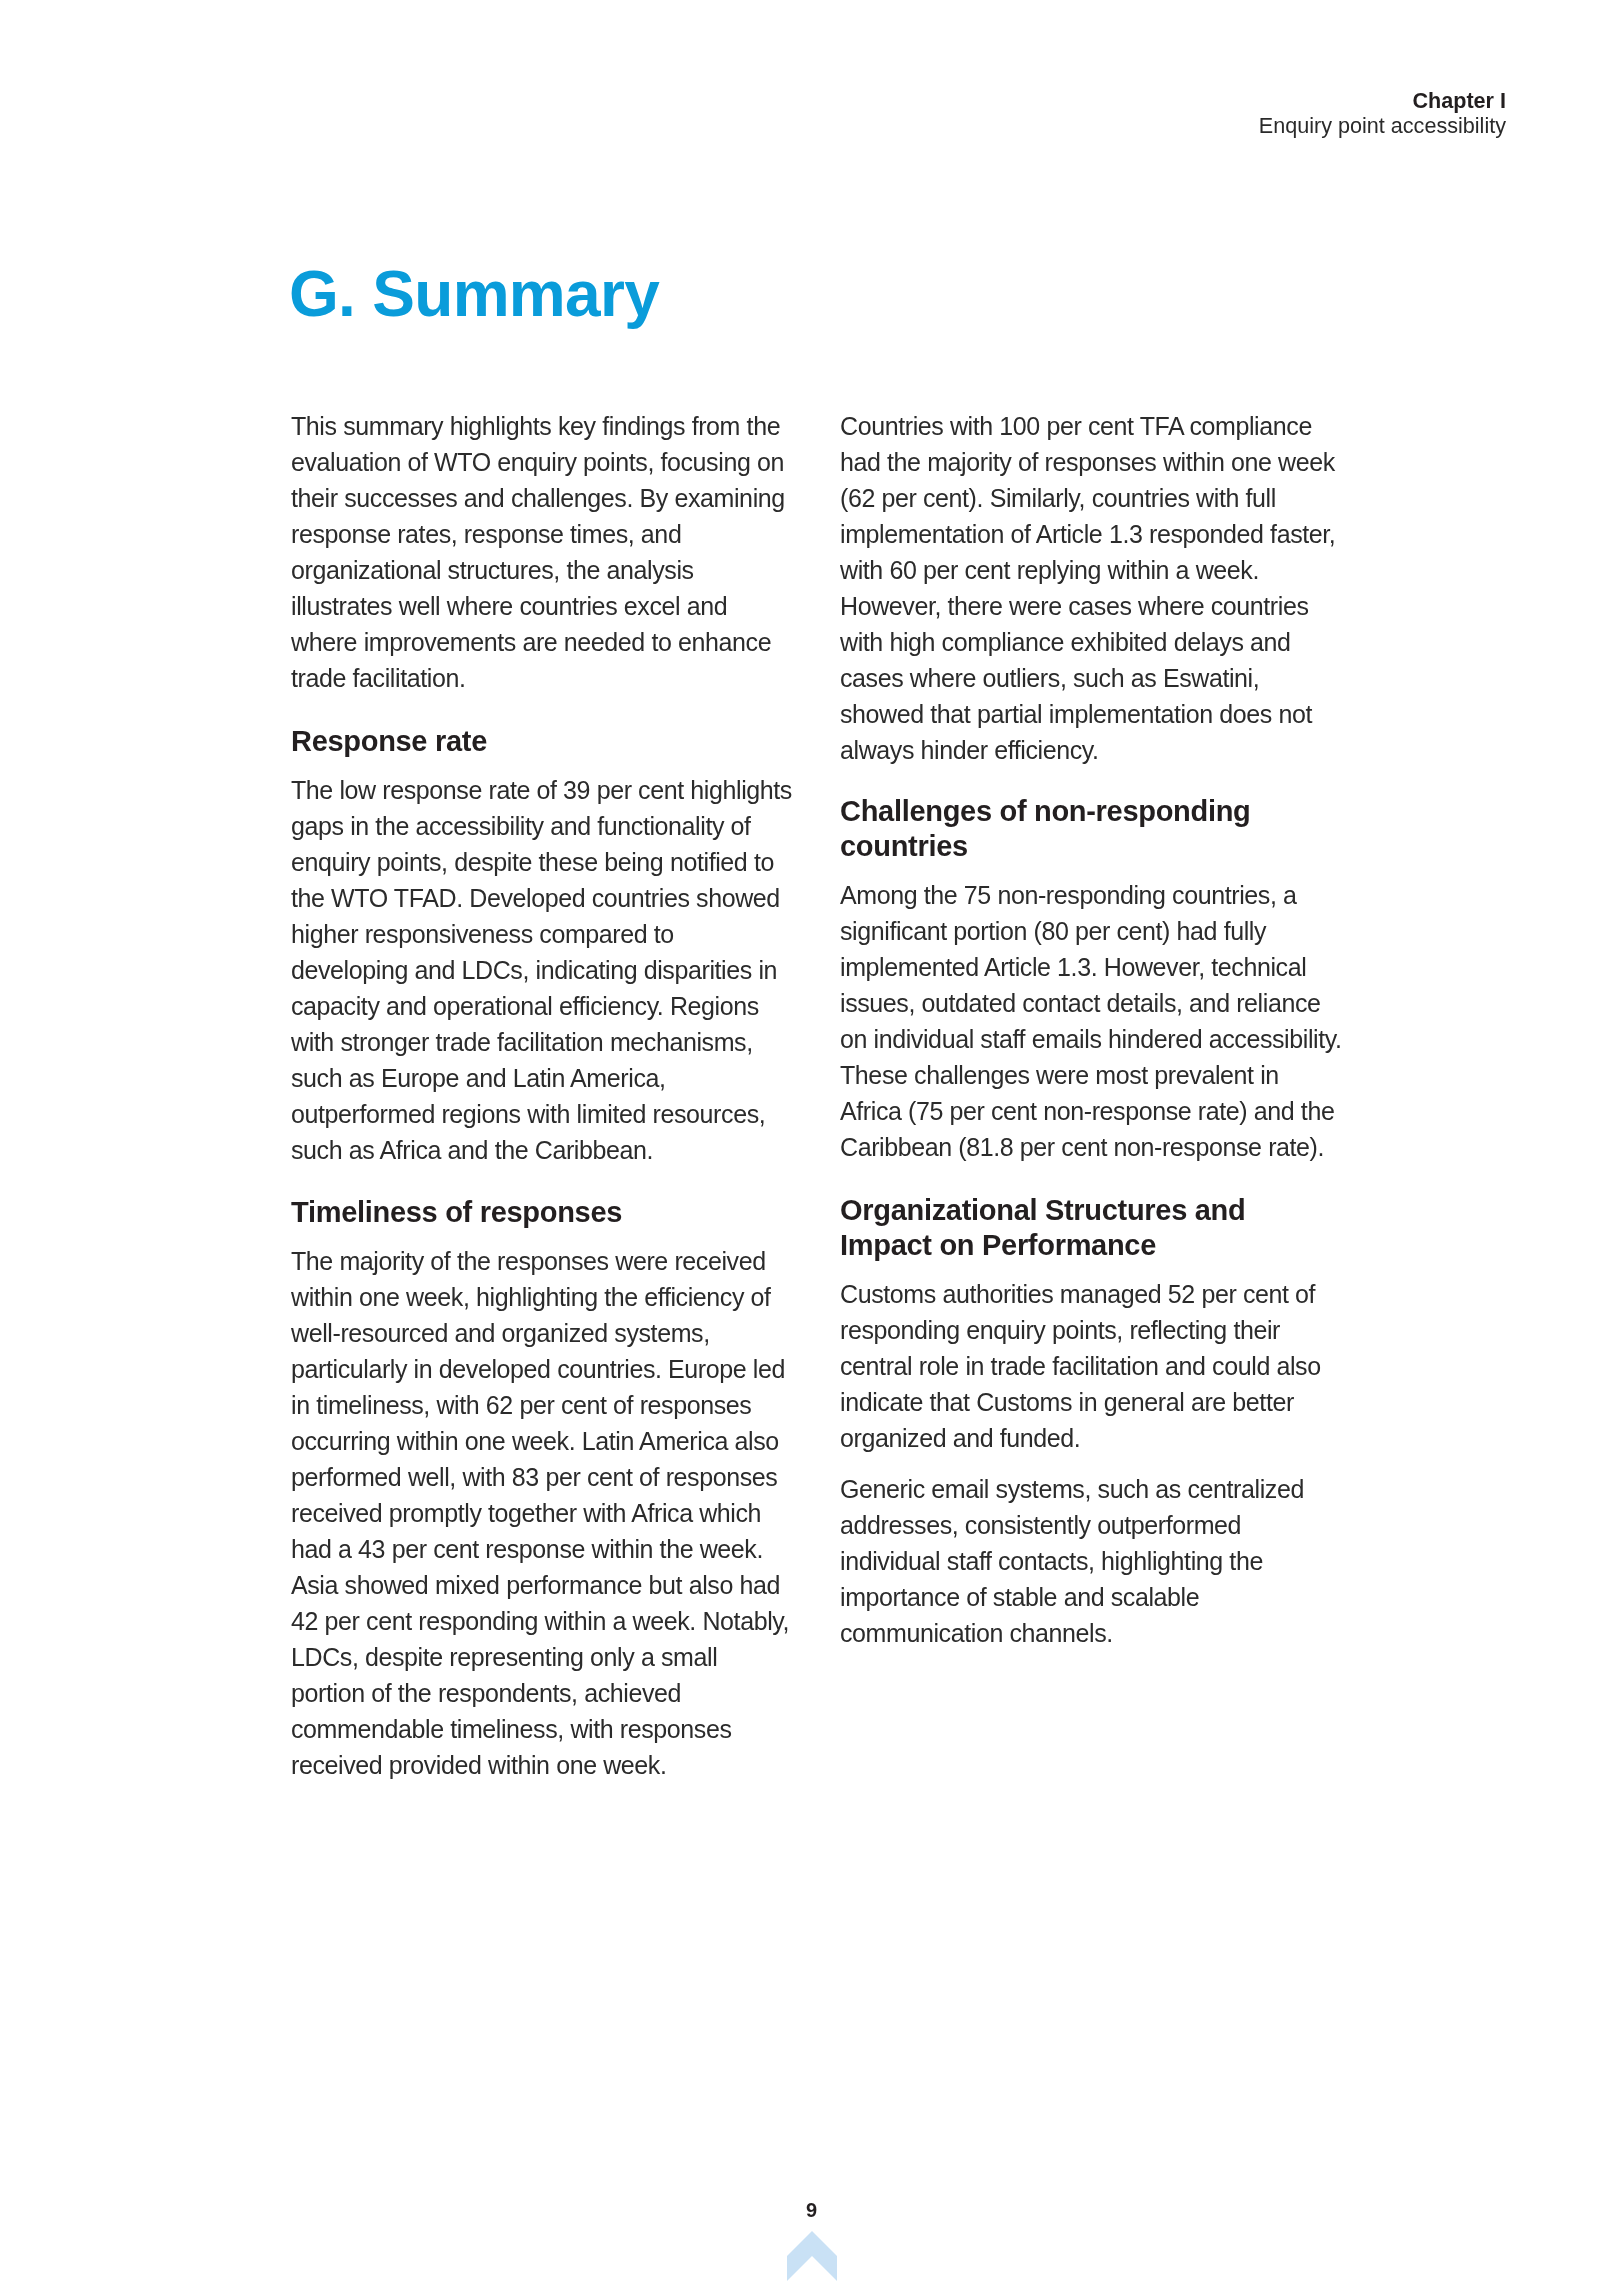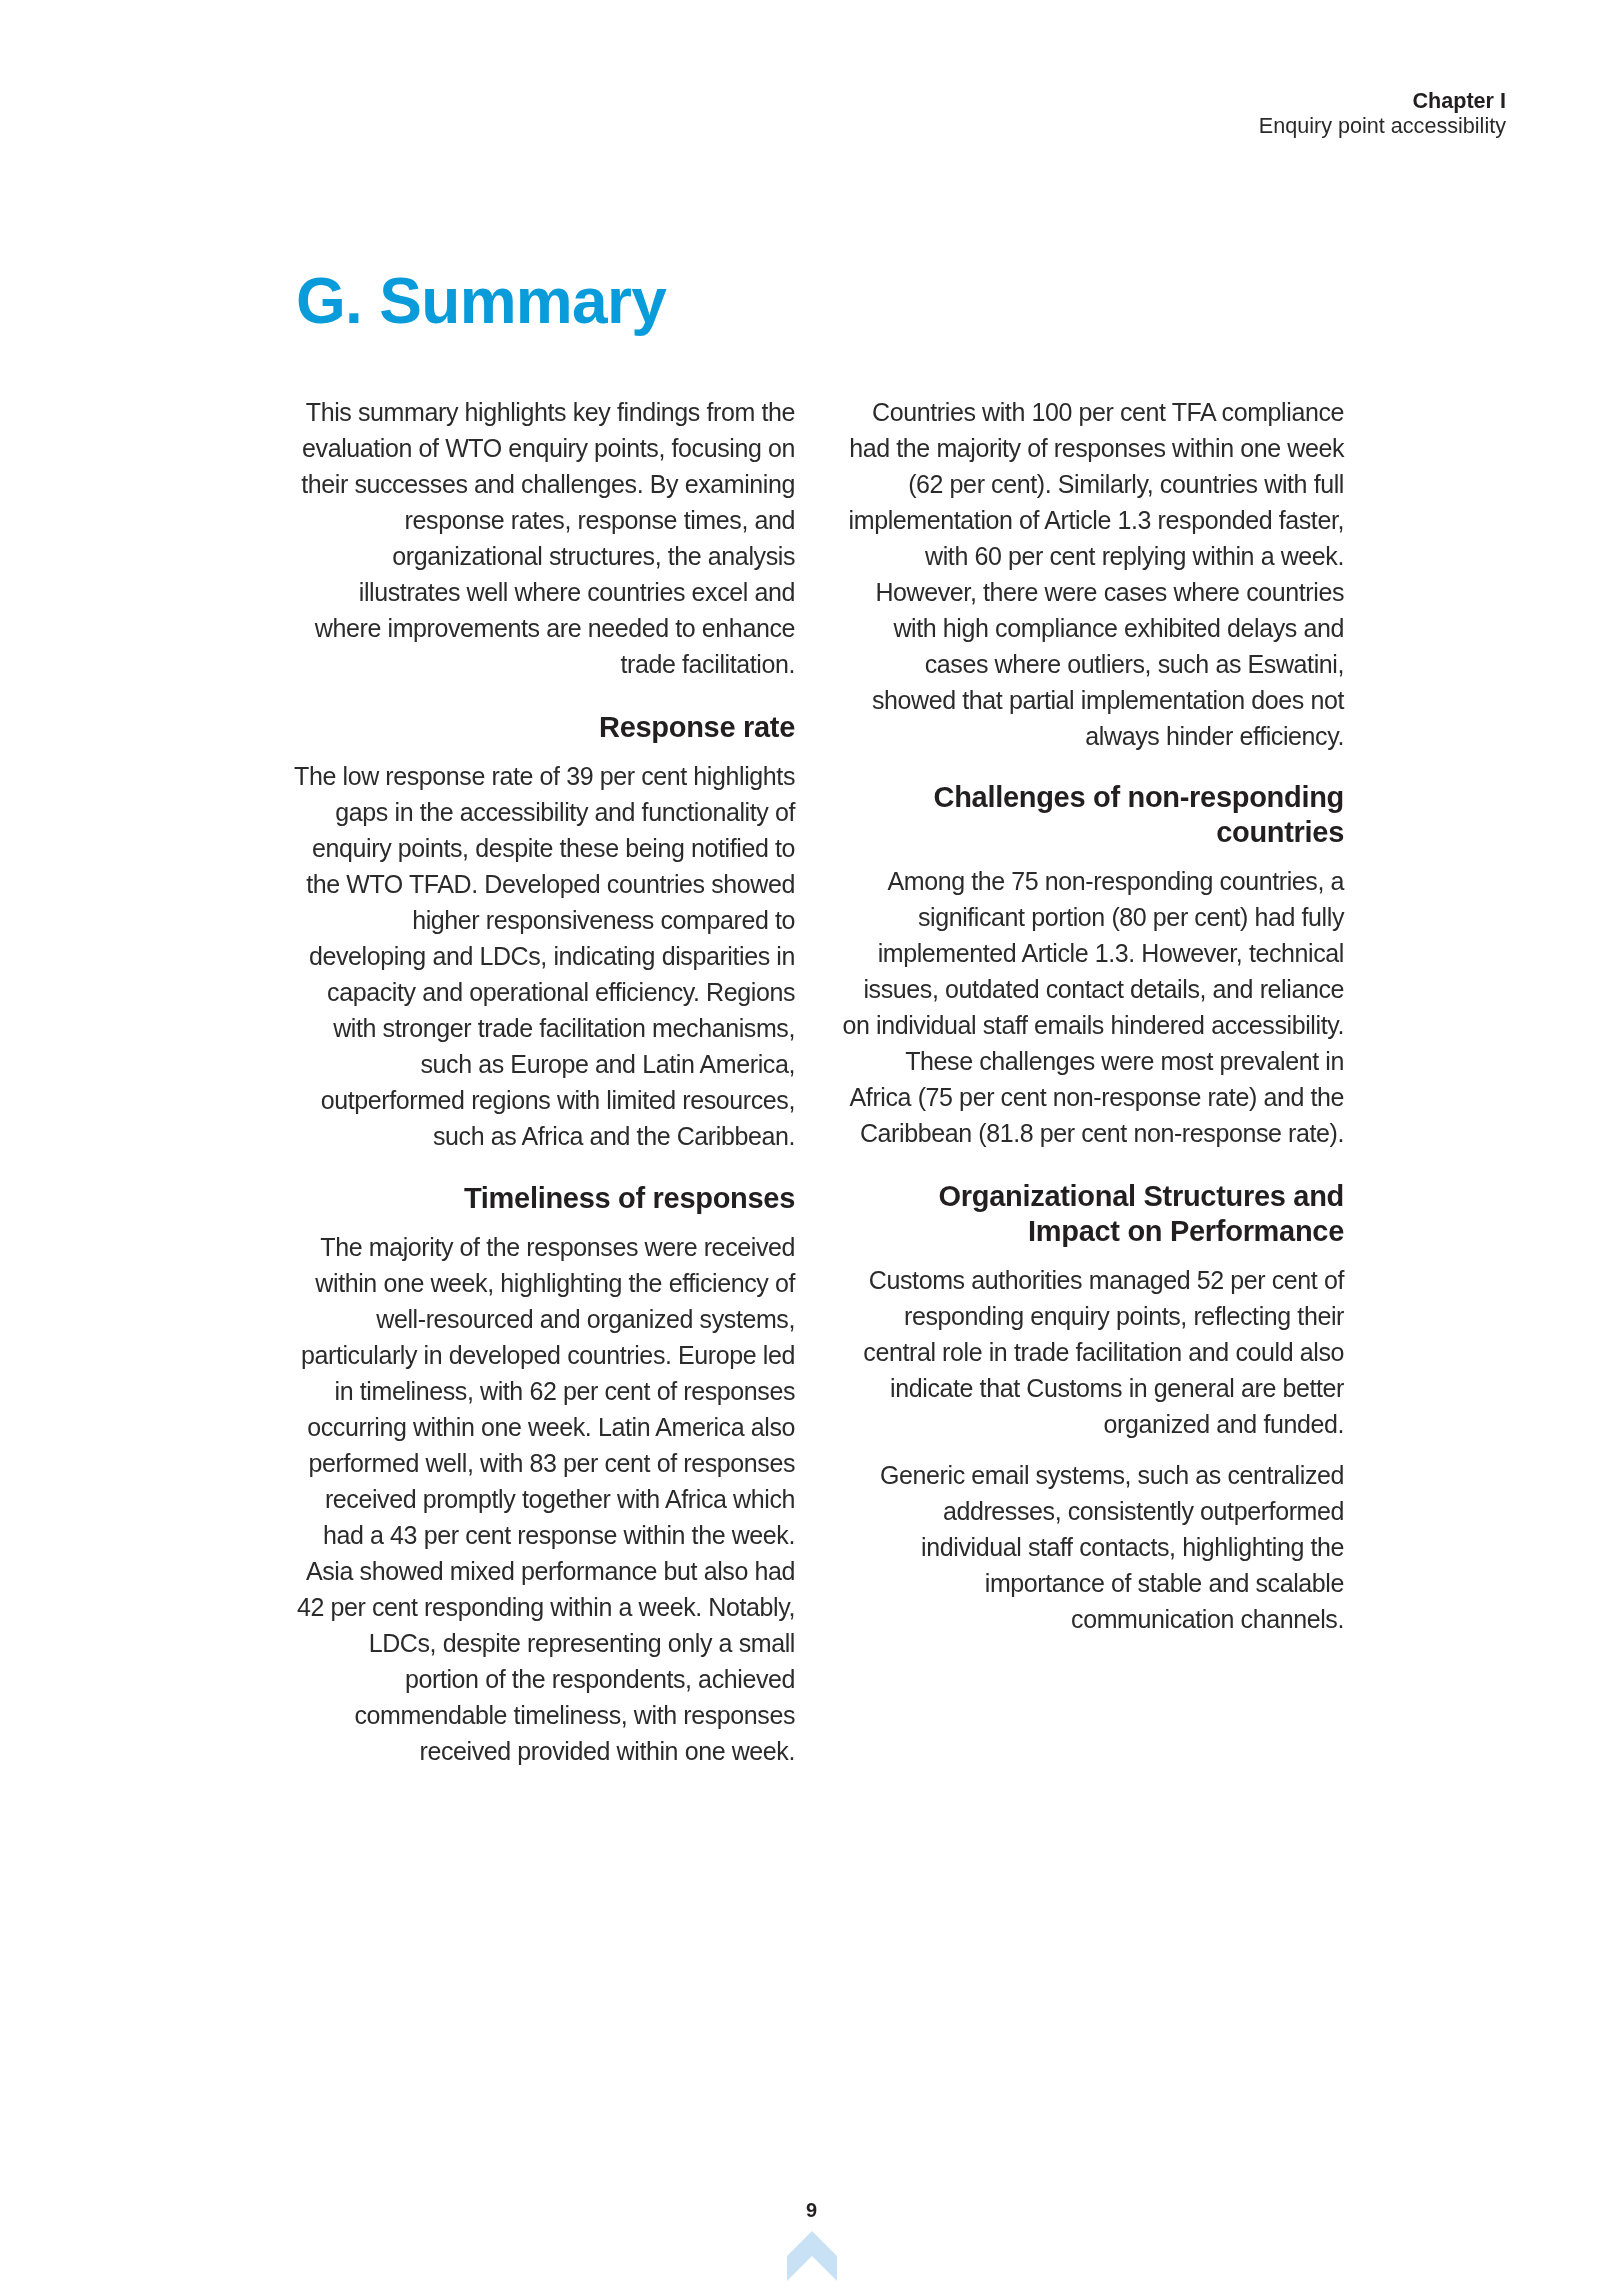--- a/index.html
+++ b/index.html
@@ -31,32 +31,31 @@
   .page-header .chapter-sub {
     font-size: 21.6px;
     line-height: 25px;
     color: #2a2a2a;
     font-weight: normal;
   }
   .section-title {
     position: absolute;
     top: 254px;
     left: 288px;
-    margin: 8px;
+    margin: 1px;
     font-size: 64px;
     line-height: 79px;
     font-weight: bold;
     color: #0a9cda;
     letter-spacing: -0.7px;
   }
   .column {
     position: absolute;
-    top: 394px;
+    top: 408px;
     width: 504px;
-    text-align: right;
   }
   .col-left { left: 291px; }
   .col-right { left: 840px; }
 
   .column p {
     margin: 0 0 15.7px 0;
     font-size: 25px;
     line-height: 36px;
     color: #2b2b2b;
     letter-spacing: -0.4px;

